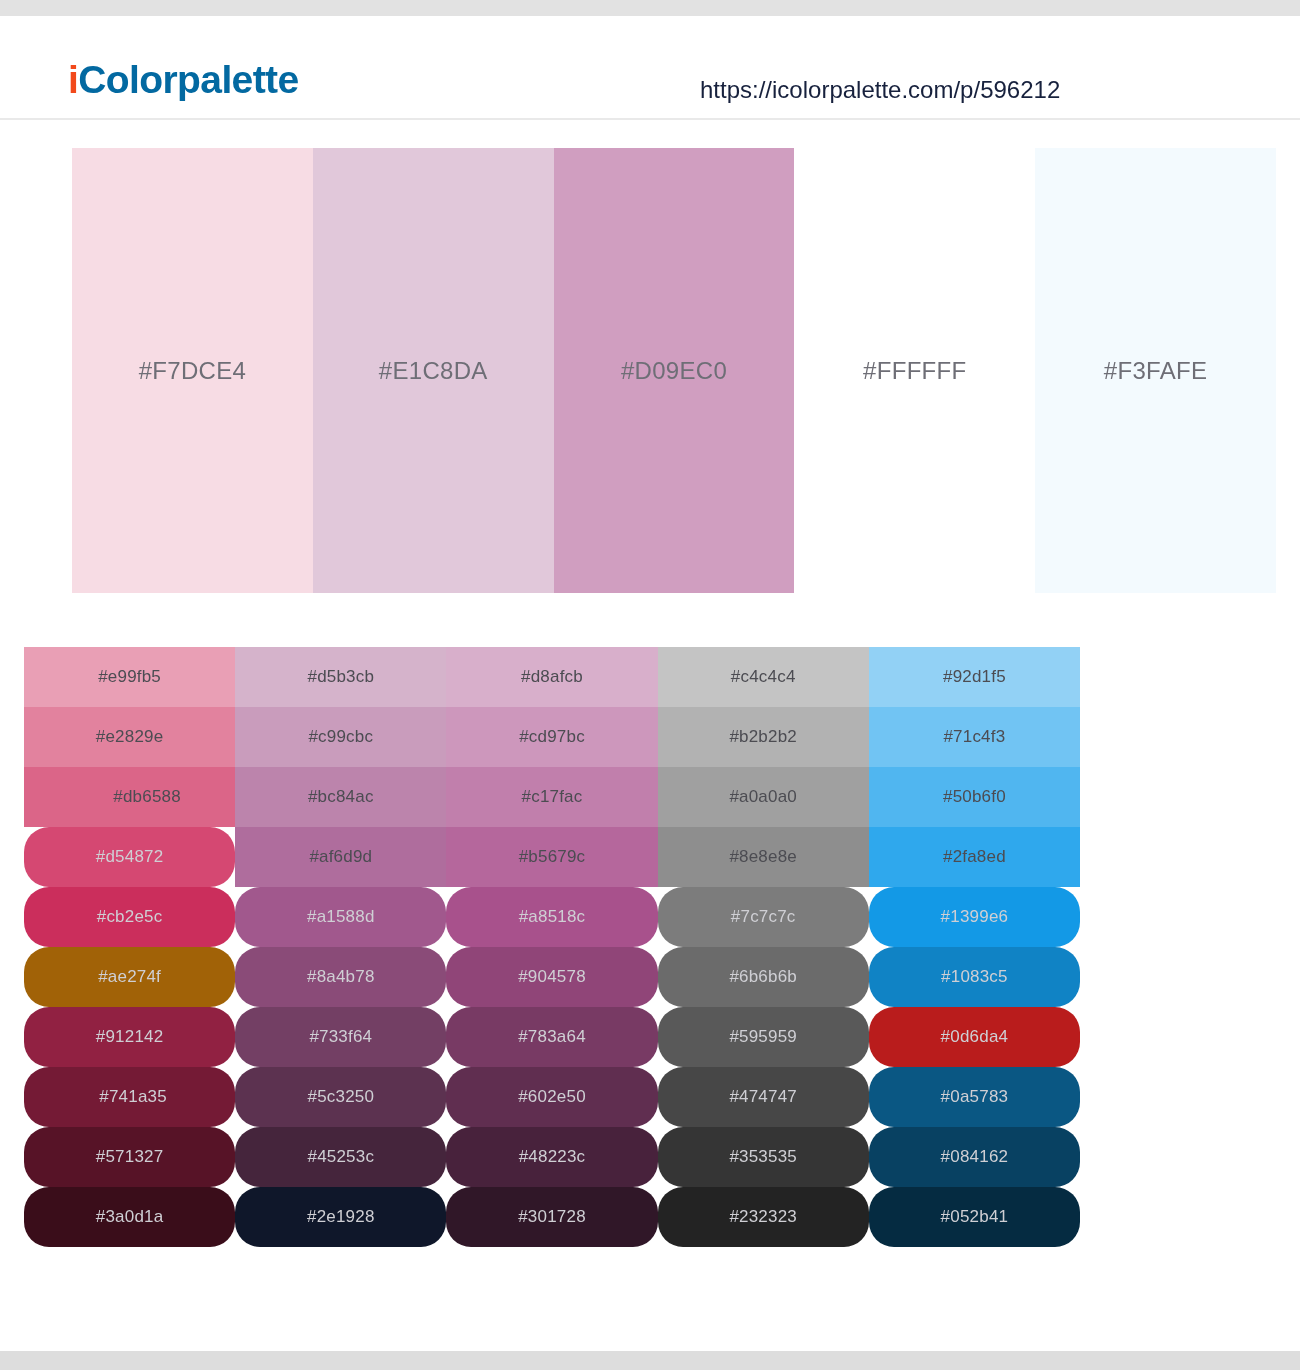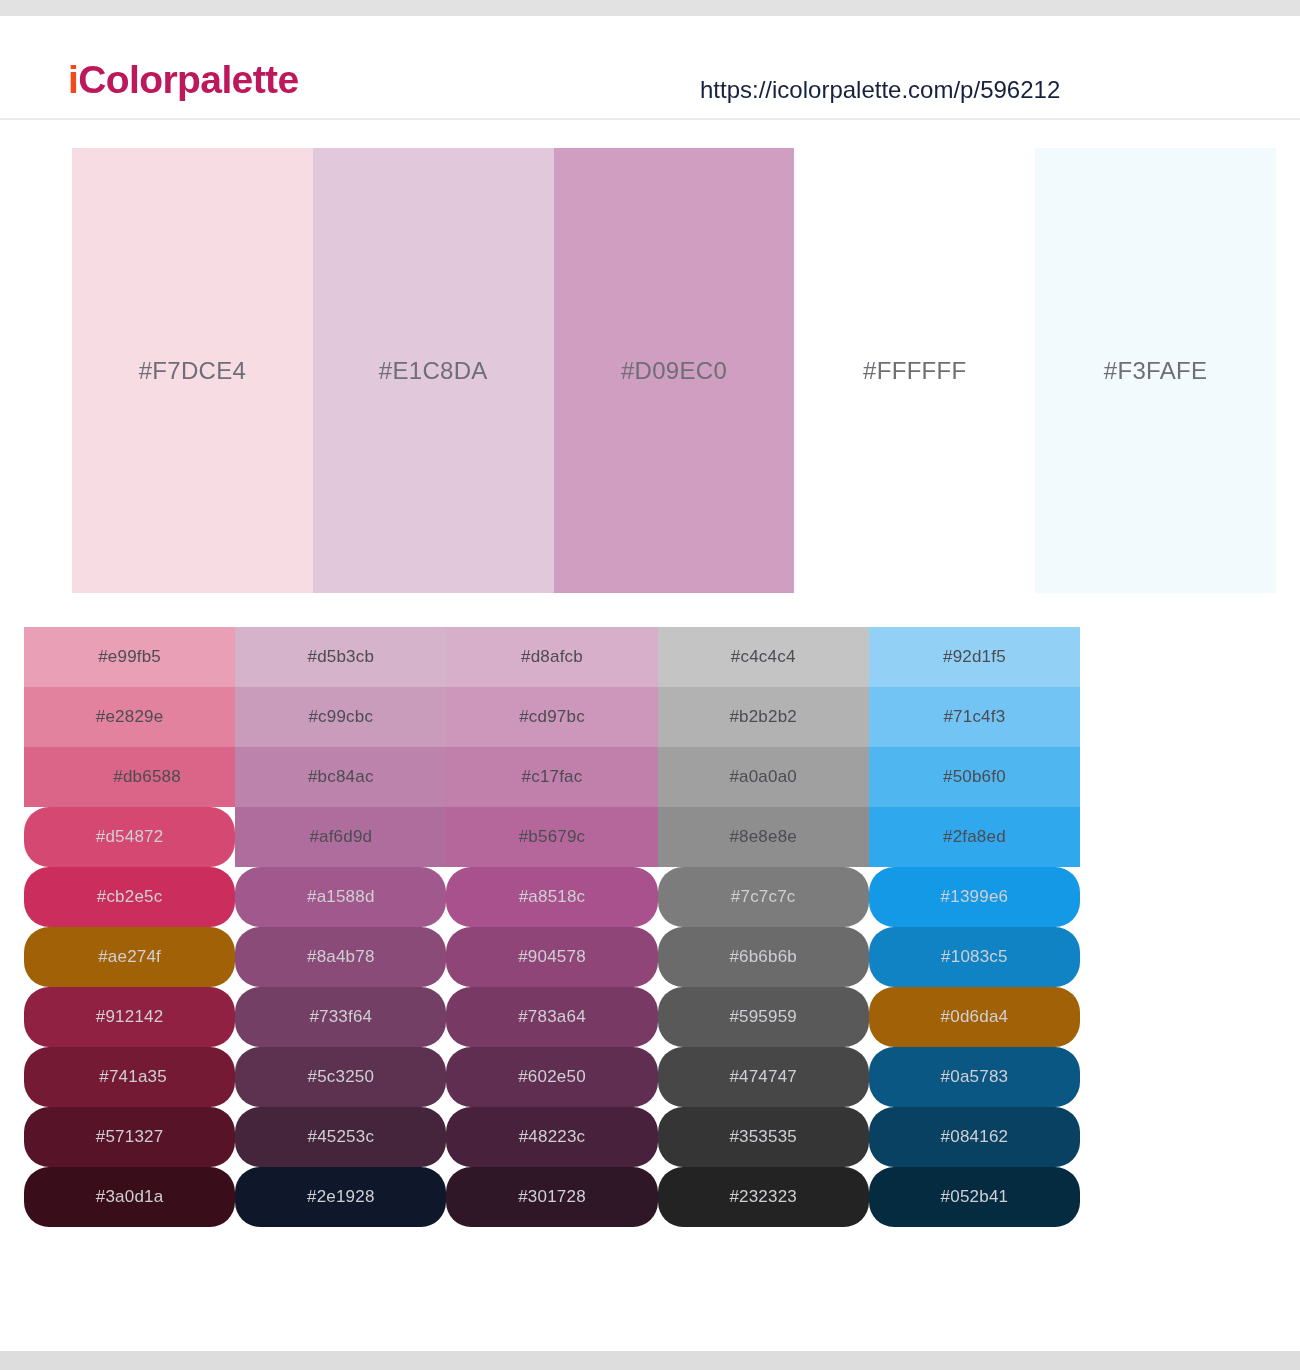--- a/index.html
+++ b/index.html
@@ -32,21 +32,21 @@
     position: absolute;
     left: 68px;
     top: 44px;
     font-size: 39px;
     font-weight: bold;
     letter-spacing: -0.6px;
     white-space: nowrap;
     line-height: 1;
   }
   .logo .logo-i  { color: #f2491b; }
-  .logo .logo-rest { color: #be185d; }
+  .logo .logo-rest { color: #0369a1; }
 
   .page-url {
     position: absolute;
     left: 700px;
     top: 62px;
     font-size: 24px;
     color: #17213d;
     white-space: nowrap;
     line-height: 1;
   }
@@ -74,21 +74,21 @@
     text-align: center;
     font-size: 24px;
     color: #6e6e76;
     letter-spacing: 0.3px;
   }
 
   
   .shade-grid {
     position: absolute;
     left: 24px;
-    top: 627px;
+    top: 647px;
     width: 1056px;
     display: flex;
     align-items: flex-end;
   }
   .shade-col {
     width: 250.4px;
     display: flex;
     flex-direction: column;
   }
   .shade-cell {
@@ -191,20 +191,20 @@
       <div class="shade-cell light-text" style="background: rgb(53, 53, 53);">#353535</div>
       <div class="shade-cell light-text" style="background: rgb(35, 35, 35);">#232323</div>
     </div>
     <div class="shade-col">
       <div class="shade-cell dark-text" style="background: rgb(146, 209, 245);">#92d1f5</div>
       <div class="shade-cell dark-text" style="background: rgb(113, 196, 243);">#71c4f3</div>
       <div class="shade-cell dark-text" style="background: rgb(80, 182, 240);">#50b6f0</div>
       <div class="shade-cell dark-text" style="background: rgb(47, 168, 237);">#2fa8ed</div>
       <div class="shade-cell light-text" style="background: rgb(19, 153, 230);">#1399e6</div>
       <div class="shade-cell light-text" style="background: rgb(16, 131, 197);">#1083c5</div>
-      <div class="shade-cell light-text" style="background: #a16207;">#0d6da4</div>
+      <div class="shade-cell light-text" style="background: #b91c1c;">#0d6da4</div>
       <div class="shade-cell light-text" style="background: rgb(10, 87, 131);">#0a5783</div>
       <div class="shade-cell light-text" style="background: rgb(8, 65, 98);">#084162</div>
       <div class="shade-cell light-text" style="background: rgb(5, 43, 65);">#052b41</div>
     </div>
   </div>
 
 <div class="bottom-strip"></div>
 
 </body></html>

